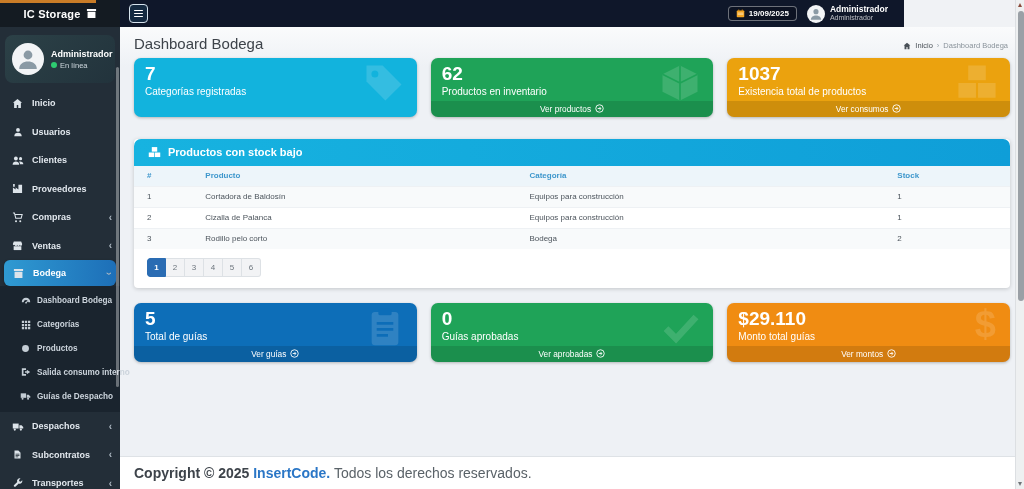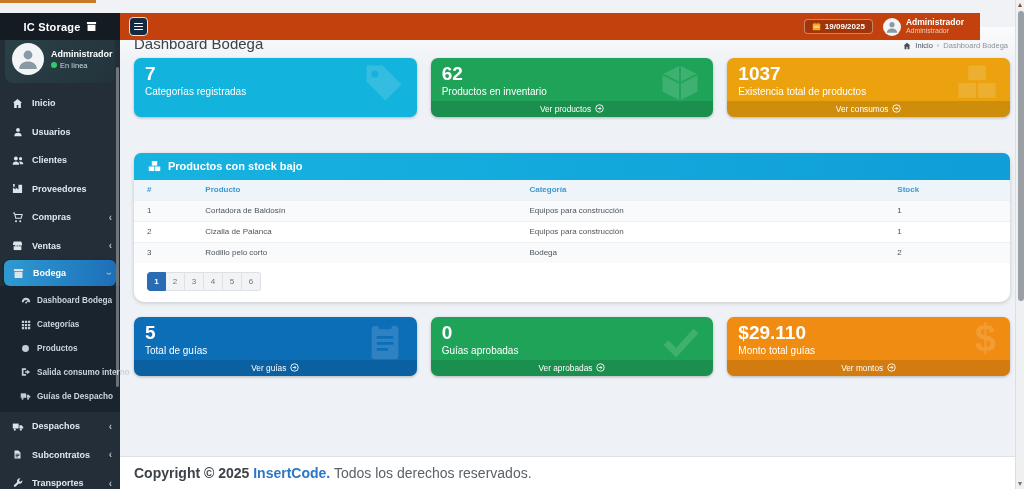--- a/index.html
+++ b/index.html
@@ -1,21 +1,21 @@
 <!DOCTYPE html>
 <html><head>
 <meta charset="utf-8">
 <style>
   * { margin:0; padding:0; box-sizing:border-box; }
   html,body { width:1024px; height:489px; overflow:hidden; }
   body { font-family:"Liberation Sans", sans-serif; background:#f0f2f5; position:relative; }
   svg { display:block; }
 
   
-  .navbar { position:absolute; top:13px; left:0; width:980px; height:27px; background:#c2410c; display:flex; align-items:center; z-index:20; }
+  .navbar { position:absolute; top:0; left:0; width:904px; height:27px; background:#0f172a; display:flex; align-items:center; z-index:20; }
   .top-accent { position:absolute; top:0; left:0; width:96px; height:3px; background:#c97c27; z-index:30; }
   .brand { width:120px; height:27px; background:#141b22; color:#fff; display:flex; align-items:center; justify-content:center; gap:5px; font-size:11px; font-weight:700; letter-spacing:.2px; flex:0 0 auto; }
   .hamburger-btn { margin-left:9px; width:19px; height:19px; background:#152a41; border:1.5px solid #d7e3ee; border-radius:4px; display:flex; align-items:center; justify-content:center; cursor:pointer; }
   .hamburger-btn .bars { width:9px; }
   .hamburger-btn .bars div { height:1.5px; background:#fff; margin:1.5px 0; border-radius:1px; }
   .nav-spacer { flex:1; }
   .date-badge { display:flex; align-items:center; gap:4px; background:rgba(0,0,0,.18); border:1px solid rgba(255,255,255,.4); border-radius:4px; padding:2px 7px; color:#fff; font-size:8px; font-weight:700; margin-right:10px; }
   .nav-user { display:flex; align-items:center; gap:5px; margin-right:16px; }
   .nav-avatar { width:18px; height:18px; border-radius:50%; background:#f2f4f6; display:flex; align-items:center; justify-content:center; overflow:hidden; }
   .nav-user-text { line-height:1.1; }
@@ -57,21 +57,21 @@
   .sb-label { font-size:10px; margin-top:1px; }
   .sb-footer { background:rgba(0,0,0,.12); text-align:center; font-size:8.3px; padding:3px 0; display:flex; align-items:center; justify-content:center; gap:4px; cursor:pointer; position:relative; z-index:2; }
   .sb-ghost { position:absolute; right:12px; top:4px; opacity:.14; z-index:1; }
   .sb-ghost-text { position:absolute; right:14px; top:0px; opacity:.14; z-index:1; font-size:38px; font-weight:700; }
   .bg-cyan { background:#12b3dd; }
   .bg-green { background:#1fa358; }
   .bg-amber { background:#eba20e; }
   .bg-blue { background:#0d6eb8; }
   .bg-orange { background:#f08c12; }
 
-  .card { background:#fff; border-radius:10px; box-shadow:0 1px 4px rgba(0,0,0,.18); margin:36px 14px 0 14px; }
+  .card { background:#fff; border-radius:4px; box-shadow:0 1px 4px rgba(0,0,0,.18); margin:22px 14px 0 14px; }
   .card-header { background:linear-gradient(90deg,#17b3e0,#0f9ed8); border-radius:7px 7px 0 0; padding:7px 14px; color:#fff; font-size:11px; font-weight:700; display:flex; align-items:center; gap:7px; }
   table { width:100%; border-collapse:collapse; }
   thead th { background:#edf5fa; color:#3e97cc; font-size:8px; font-weight:700; text-align:left; padding:5.5px 10px; }
   tbody td { font-size:8px; color:#4c545c; padding:5.5px 10px; border-top:1px solid #eef1f4; }
   tbody tr:nth-child(odd) { background:#f8fafb; }
   th.c0,td.c0 { width:7%; padding-left:13px; }
   th.c1,td.c1 { width:37%; }
   th.c2,td.c2 { width:42%; }
   th.c3,td.c3 { width:14%; }
   .pagination { display:flex; margin:9px 0 11px 13px; border-radius:3px; overflow:hidden; box-shadow:0 0 0 0; }

